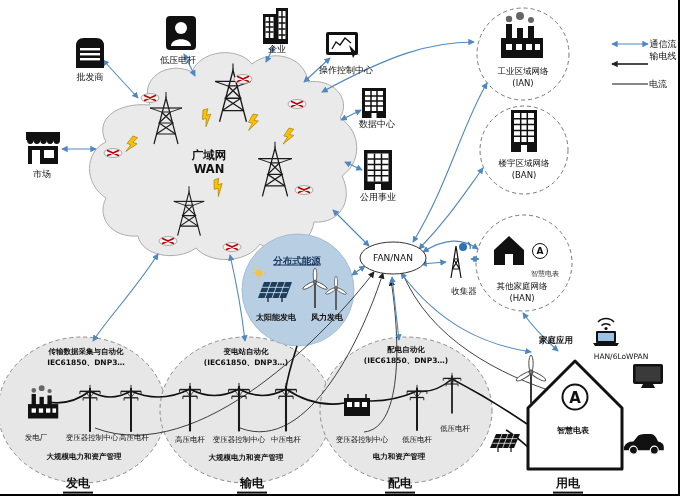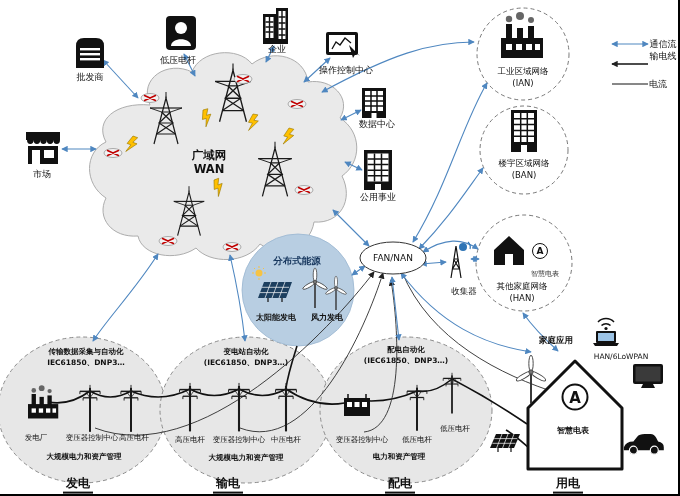--- a/index.html
+++ b/index.html
@@ -10,21 +10,21 @@
     border-right:2px solid #000; border-bottom:2px solid #000;
   }
   #stage svg { position:absolute; left:0; top:0; }
   .lbl { position:absolute; transform:translate(-50%,-50%); white-space:nowrap;
          font-size:8.5px; line-height:1.15; text-align:center; color:#111; }
   .b   { font-weight:bold; }
   .xs  { font-size:7.5px; }
   .xxs { font-size:7px; color:#333; }
   .md  { font-size:9px; }
   .wan { font-size:11.5px; font-weight:bold;margin-left:8px; }
-  .navy{ color:#17375e; font-weight:bold; }
+  .navy{ color:#17375e; font-weight:bold;text-decoration:underline; }
   .sec { font-size:12px; font-weight:bold; border-bottom:2px solid #111; padding:0 3px 1px 3px;margin-left:8px; }
   .meter { position:absolute; transform:translate(-50%,-50%); background:#fff; border:2px solid #111;
            border-radius:50%; display:flex; align-items:center; justify-content:center; font-weight:bold; }
   .comm  { stroke:#4f87c0; stroke-width:1.1; fill:none; }
   .ctrl  { stroke:#2b2b2b; stroke-width:0.9; fill:none; }
   .pwr   { stroke:#111; stroke-width:1.6; fill:none; }
 </style>
 </head>
 <body>
 
@@ -328,21 +328,21 @@
 <div class="lbl b xs" style="left:399px;top:457px">电力和资产管理</div>
 
 <div class="lbl b" style="left:556px;top:341px">家庭应用</div>
 <div class="lbl xs" style="left:621px;top:357px">HAN/6LoWPAN</div>
 <div class="lbl b" style="left:573px;top:431px;font-size:8px">智慧电表</div>
 
 <div class="meter" style="left:540px;top:251px;width:16px;height:16px;font-size:9px;border-width:1.5px">A</div>
 <div class="meter" style="left:575px;top:397px;width:27px;height:27px;font-size:15px">A</div>
 
 <div class="lbl sec" style="left:70px;top:485px">发电</div>
-<div class="lbl sec" style="left:220px;top:485px">输电</div>
+<div class="lbl sec" style="left:244px;top:485px">输电</div>
 <div class="lbl sec" style="left:392px;top:485px">配电</div>
 <div class="lbl sec" style="left:560px;top:485px">用电</div>
 
 <div class="lbl md" style="left:663px;top:44px">通信流</div>
 <div class="lbl md" style="left:663px;top:56px">输电线</div>
 <div class="lbl md" style="left:658px;top:84px">电流</div>
 
 </div>
 
 </body></html>

